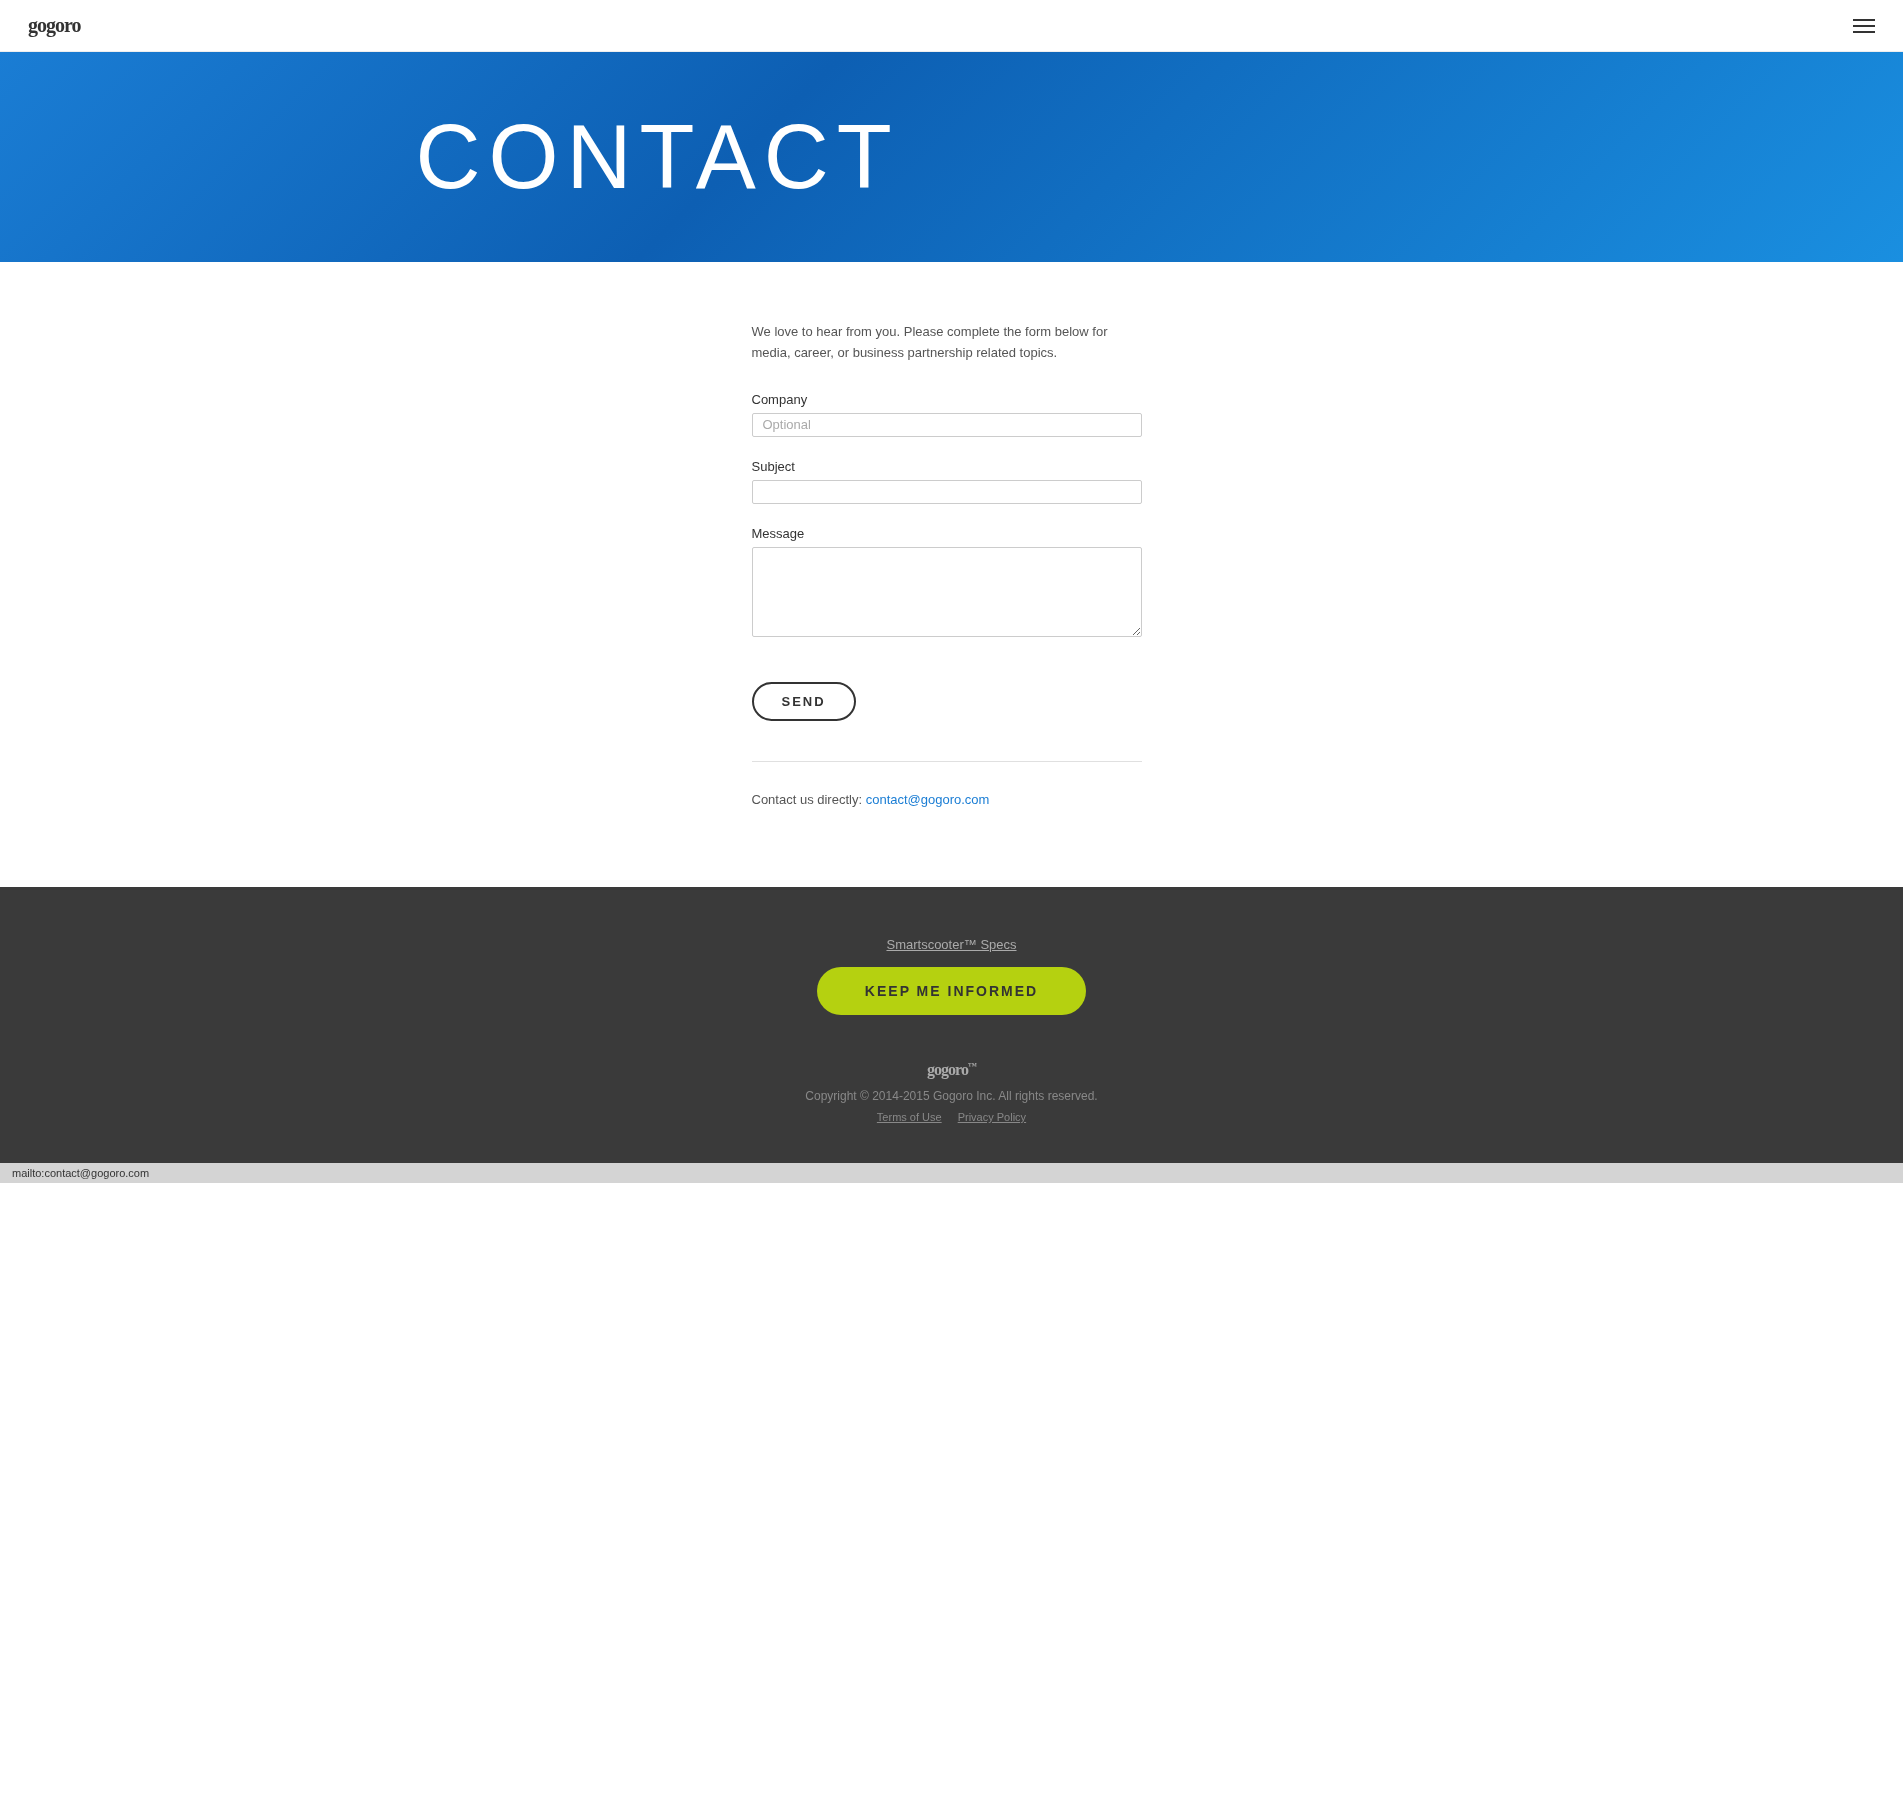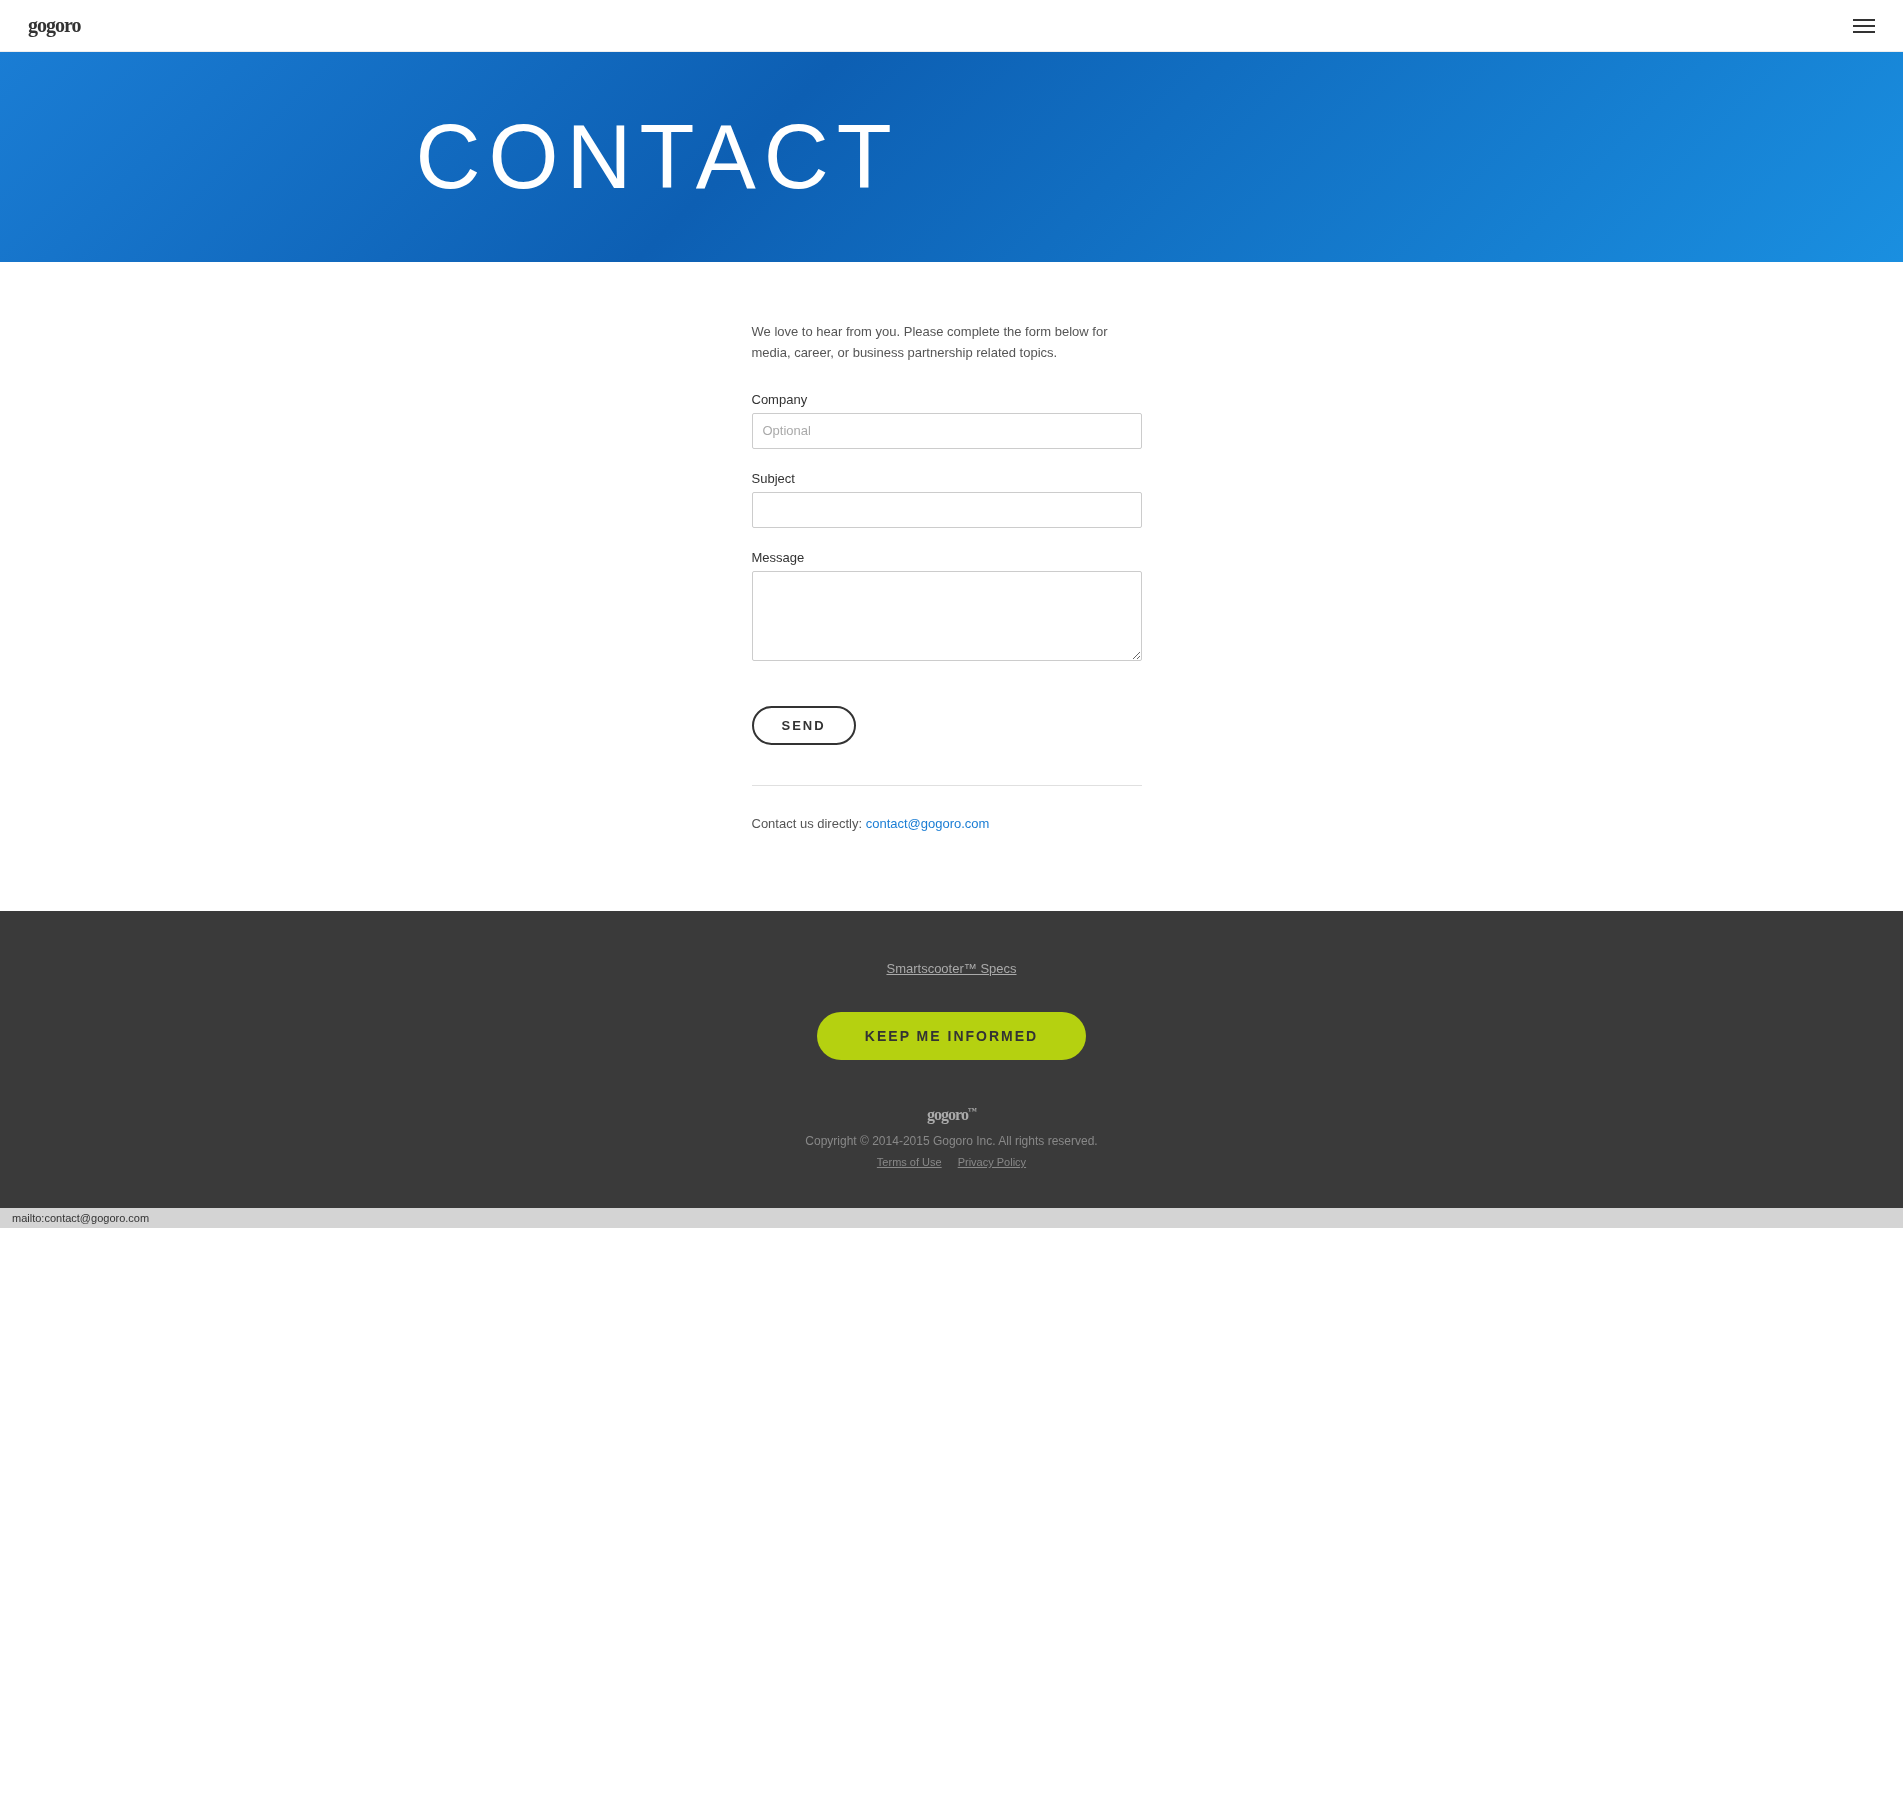--- a/index.html
+++ b/index.html
@@ -102,21 +102,21 @@
     .form-label {
       display: block;
       font-size: 13px;
       color: #333;
       margin-bottom: 6px;
       font-weight: 400;
     }
 
     .form-input {
       width: 390px;
-      height: 36px;
+      height: 24px;
       border: 1px solid #ccc;
       border-radius: 2px;
       padding: 6px 10px;
       font-size: 13px;
       color: #333;
       outline: none;
       background: #fff;
     }
 
     .form-input::placeholder {
@@ -175,21 +175,21 @@
       background: #3a3a3a;
       padding: 50px 0 40px 0;
       text-align: center;
     }
 
     .footer-specs-link {
       display: block;
       color: #aaa;
       font-size: 13px;
       text-decoration: underline;
-      margin-bottom: 36px;
+      margin-bottom: 15px;
       cursor: pointer;
     }
 
     .keep-informed-btn {
       display: inline-block;
       padding: 16px 48px;
       background: #b5d110;
       border-radius: 40px;
       color: #333;
       font-size: 14px;

